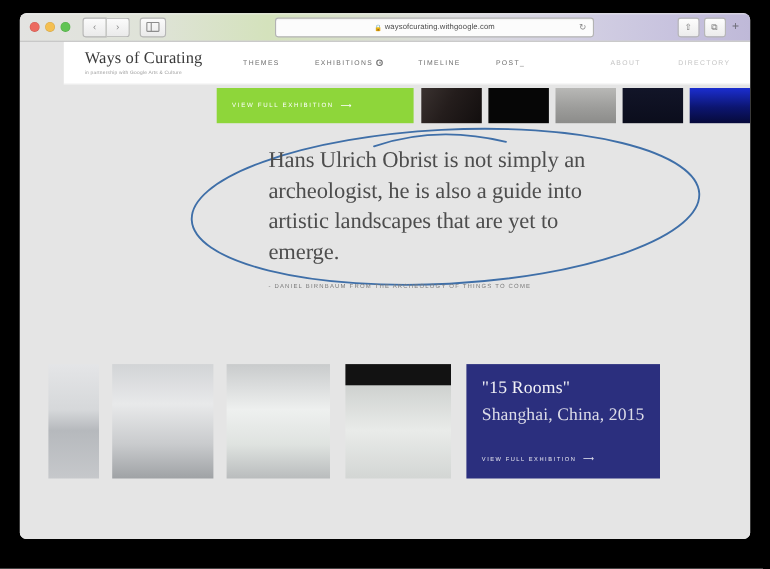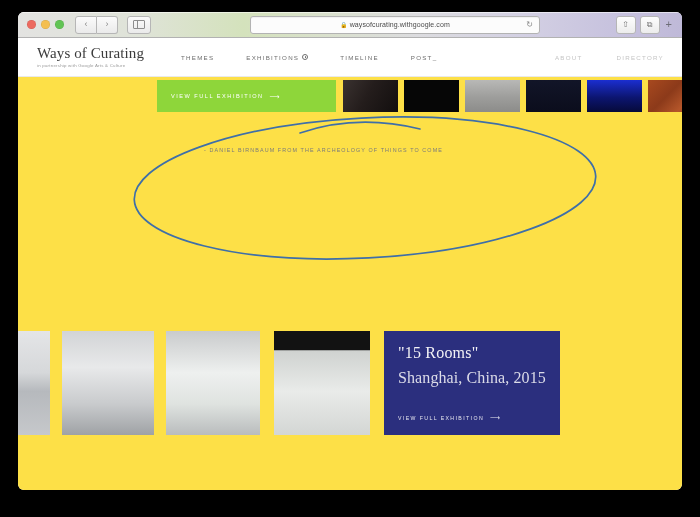--- a/index.html
+++ b/index.html
@@ -96,21 +96,21 @@
   .tbtn{
     width:18px;height:16px;
     background:linear-gradient(to bottom,#fdfdfd,#ececec);
     border:1px solid #b6b6b6;border-radius:3px;
     display:flex;align-items:center;justify-content:center;
     font-size:8px;color:#767676;line-height:1;
   }
   .plusbtn{font-size:11px;color:#6d6d78;padding:0 2px;line-height:1;}
 
   
-  .page{position:relative;height:453px;background:#fde047;overflow:hidden;}
+  .page{position:relative;height:453px;background:#e5e5e5;overflow:hidden;padding-left:40px;}
 
   
   .site-header{
     position:relative;height:38px;
     display:flex;align-items:center;
     border-bottom:1px solid #eaeaea;
     background:#fff;
   }
   .brand{margin-left:19px;width:112px;}
   .brand-title{
@@ -300,20 +300,21 @@
         </div>
     </div>
 
     <div class="quote-block">
       <svg class="ellipse" viewBox="0 0 470 146">
         <ellipse cx="235" cy="73" rx="231" ry="70" fill="none" stroke="#3f6fa8" stroke-width="1.7" transform="rotate(-3 235 73)"></ellipse>
         <path d="M170 18 C 205 6, 245 3, 290 14" fill="none" stroke="#3f6fa8" stroke-width="1.6" stroke-linecap="round"></path>
       </svg>
 
       <div class="quote-inner">
+        <div class="quote-text">Hans Ulrich Obrist is not simply an archeologist, he is also a guide into artistic landscapes that are yet to emerge.</div>
         <div class="quote-attr">- DANIEL BIRNBAUM FROM THE ARCHEOLOGY OF THINGS TO COME</div>
       </div>
     </div>
 
     <div class="bottom-row">
       <div id="bottom-thumbs">
           <div class="bt" style="background: linear-gradient(rgb(228, 229, 231) 0%, rgb(214, 216, 218) 40%, rgb(182, 185, 189) 58%, rgb(198, 200, 203) 100%); left: -14px; width: 46px;"></div>
           <div class="bt" style="background: linear-gradient(rgb(210, 212, 214) 0%, rgb(232, 233, 234) 35%, rgb(201, 203, 205) 70%, rgb(159, 162, 165) 100%); left: 44px; width: 92px;"></div>
           <div class="bt" style="background: linear-gradient(rgb(201, 203, 204) 0%, rgb(238, 240, 239) 40%, rgb(223, 227, 224) 70%, rgb(185, 188, 189) 100%); left: 148px; width: 94px;"></div>
           <div class="bt" style="background: linear-gradient(rgb(18, 18, 18) 0%, rgb(18, 18, 18) 18%, rgb(207, 210, 208) 19%, rgb(233, 235, 233) 58%, rgb(211, 214, 212) 100%); left: 256px; width: 96px;"></div>

